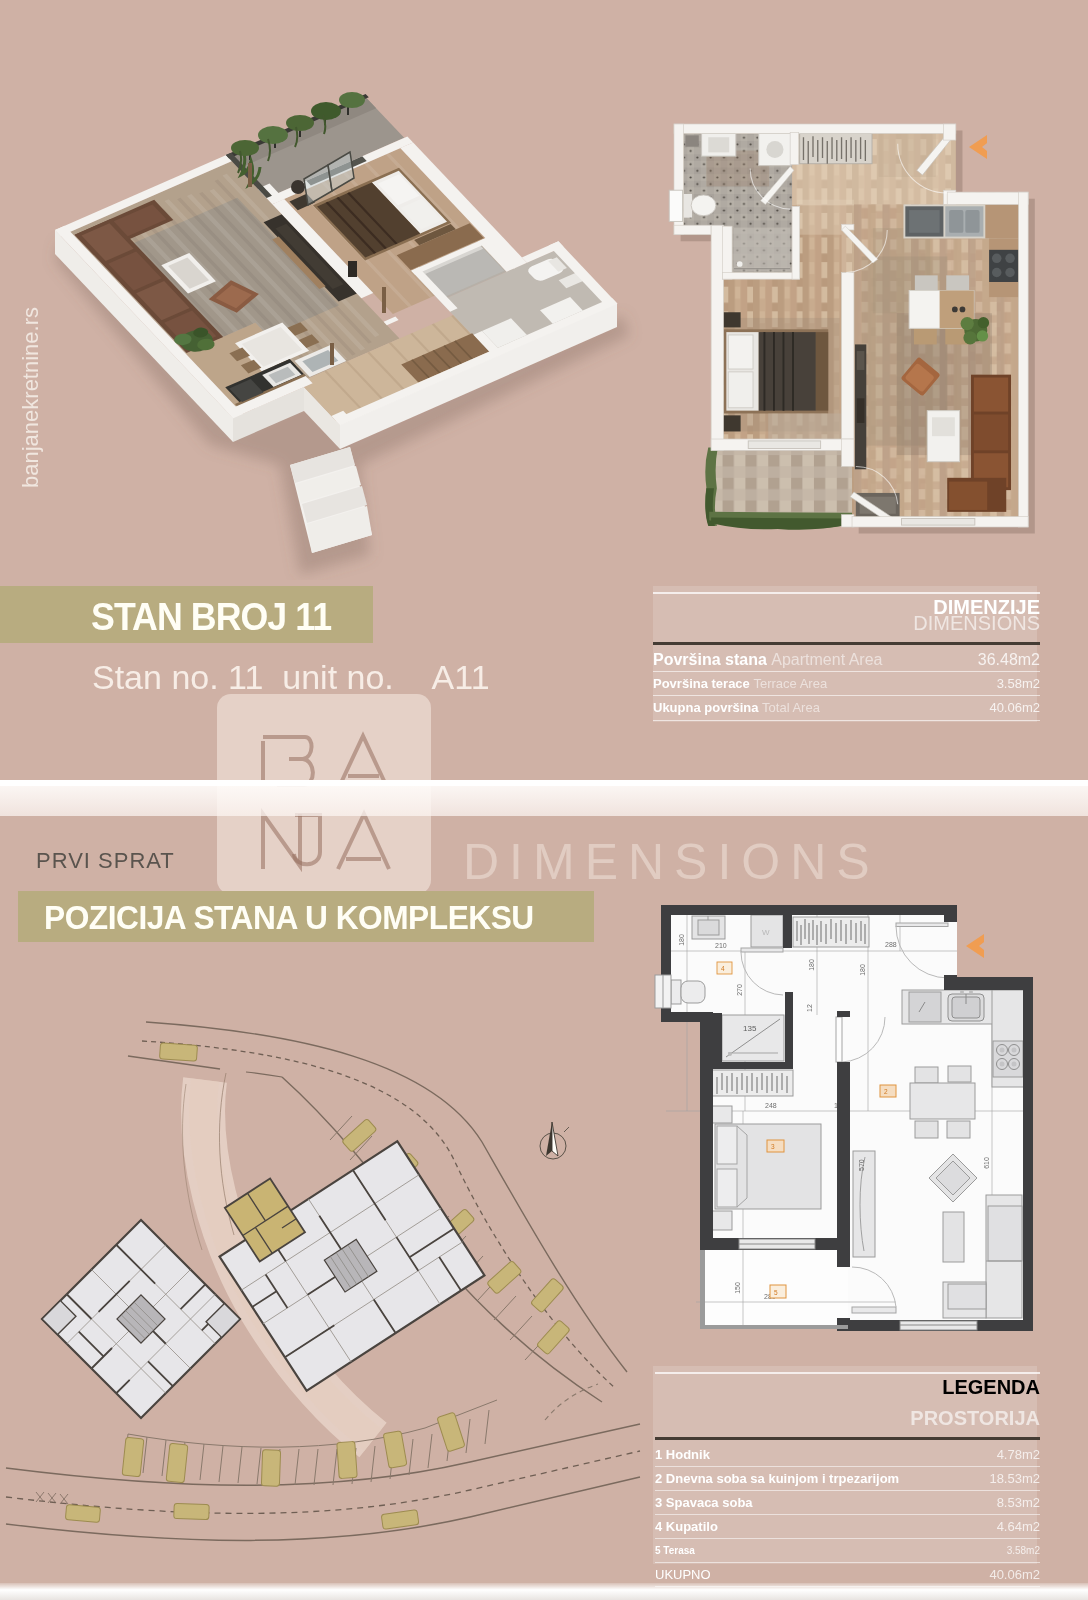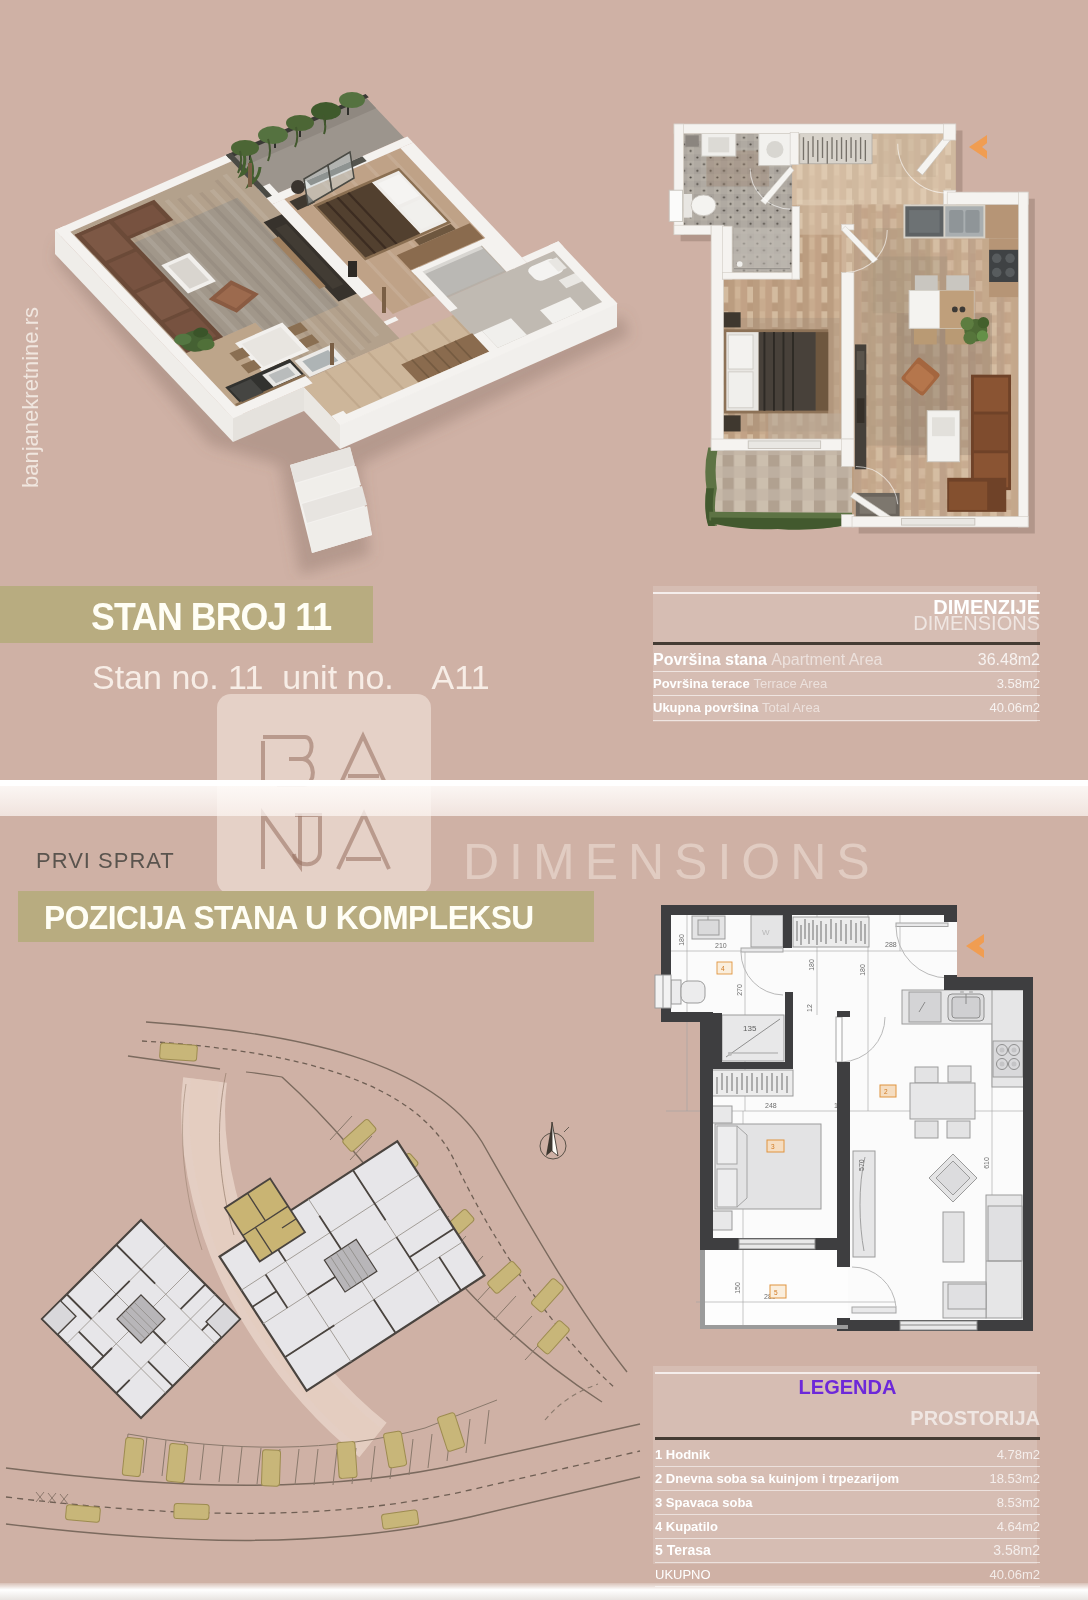--- a/index.html
+++ b/index.html
@@ -63,41 +63,41 @@
 
 <div class="abs" style="left:36px;top:848px;color:#5a544e;font-size:22px;letter-spacing:1px;">PRVI SPRAT</div>
 
 <div class="abs" style="left:18px;top:891px;width:576px;height:51px;background:#b8ac80;"></div>
 <div class="abs" style="left:44px;top:899px;color:#fffef5;font-size:33px;font-weight:bold;letter-spacing:-0.5px;transform:scaleX(0.96);transform-origin:0 0;">POZICIJA STANA U KOMPLEKSU</div>
 
 <div class="abs" style="left:653px;top:1366px;width:384px;height:198px;background:rgba(255,255,255,0.16);"></div>
 
 <div class="abs" style="left:655px;top:1372px;width:385px;">
 <div style="border-top:2px solid rgba(255,255,255,0.75);"></div>
-<div style="text-align:center;color:#6d28d9;font-size:20px;font-weight:bold;margin-top:6px;line-height:15px;">LEGENDA</div>
+<div style="text-align:right;color:#000000;font-size:20px;font-weight:bold;margin-top:6px;line-height:15px;">LEGENDA</div>
 <div style="text-align:right;color:rgba(255,255,255,0.62);font-size:20px;font-weight:bold;margin-top:16px;line-height:14px;">PROSTORIJA</div>
 <div style="border-top:3px solid #453c34;margin-top:12px;"></div>
       <div style="height:3px;"></div>
 <div style="height:23px;line-height:23px;font-size:13px;border-bottom:1px solid rgba(255,255,255,0.55);">
   <span style="float:left;color:#fff;font-weight:bold;">1 Hodnik</span>
         <span style="float:right;color:rgba(255,255,255,0.75);">4.78m2</span>
       </div>
 <div style="height:23px;line-height:23px;font-size:13px;border-bottom:1px solid rgba(255,255,255,0.55);">
   <span style="float:left;color:#fff;font-weight:bold;">2 Dnevna soba sa kuinjom i trpezarijom</span>
         <span style="float:right;color:rgba(255,255,255,0.75);">18.53m2</span>
       </div>
 <div style="height:23px;line-height:23px;font-size:13px;border-bottom:1px solid rgba(255,255,255,0.55);">
   <span style="float:left;color:#fff;font-weight:bold;">3 Spavaca soba</span>
         <span style="float:right;color:rgba(255,255,255,0.75);">8.53m2</span>
       </div>
 <div style="height:23px;line-height:23px;font-size:13px;border-bottom:1px solid rgba(255,255,255,0.55);">
   <span style="float:left;color:#fff;font-weight:bold;">4 Kupatilo</span>
         <span style="float:right;color:rgba(255,255,255,0.75);">4.64m2</span>
       </div>
-<div style="height:23px;line-height:23px;font-size:14px;border-bottom:1px solid rgba(255,255,255,0.55);text-align:center;">
+<div style="height:23px;line-height:23px;font-size:10px;border-bottom:1px solid rgba(255,255,255,0.55);text-align:center;">
   <span style="float:left;color:#fff;font-weight:bold;">5 Terasa</span>
         <span style="float:right;color:rgba(255,255,255,0.75);">3.58m2</span>
       </div>
 <div style="height:23px;line-height:23px;font-size:13px;border-bottom:1px solid rgba(255,255,255,0.55);">
   <span style="float:left;color:#fff;font-weight:normal;">UKUPNO</span>
         <span style="float:right;color:rgba(255,255,255,0.75);">40.06m2</span>
       </div>
 </div>
 
 <svg class="abs" style="left:30px;top:75px;" width="645" height="505" viewBox="0 0 645 505">

